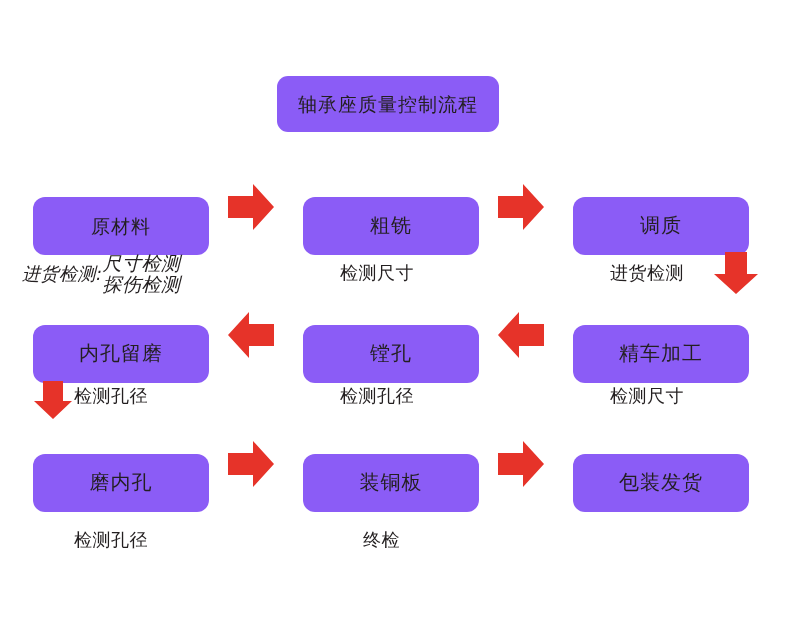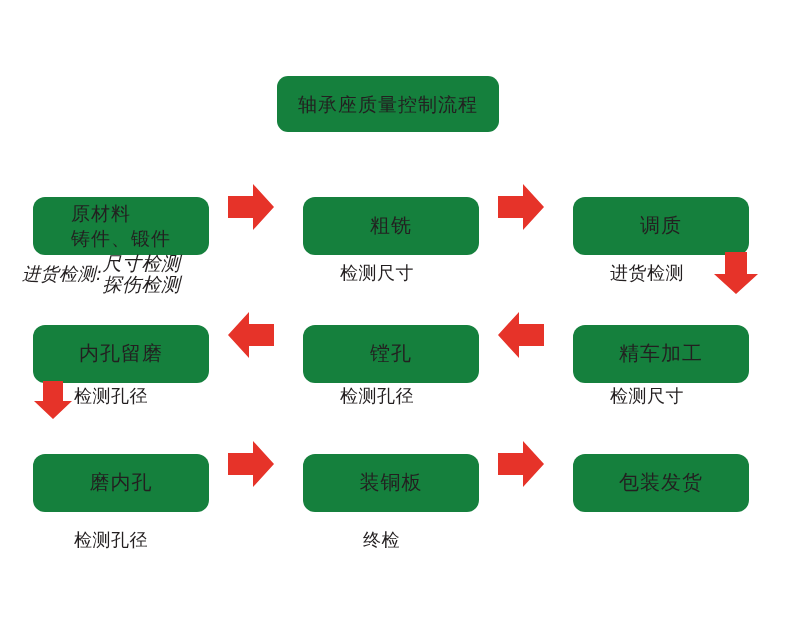--- a/index.html
+++ b/index.html
@@ -21,27 +21,27 @@
     position: absolute;
     left: 0;
     top: 0;
     width: 800px;
     height: 640px;
   }
 
   
   .node {
     position: absolute;
-    background: #15803d;
+    background: #8b5cf6;
     border-radius: 12px;
     box-sizing: border-box;
     display: flex;
     align-items: center;
     justify-content: center;
-    text-align: left;
+    text-align: right;
     color: #231f20;
     line-height: 1.18;
     letter-spacing: 1px;
   }
   .node.title-node {
     width: 222px;
     height: 56px;
     left: 277px;
     top: 76px;
     font-size: 19px;
@@ -110,21 +110,20 @@
 
 <div id="canvas">
 
   <div class="node title-node">
     <span>轴承座质量控制流程</span>
   </div>
 
   <div class="node step two-line col-1 row-1">
     <div>
       <div>原材料</div>
-      <div>铸件、锻件</div>
     </div>
   </div>
 
   <div class="arrow arrow-r1a">
     <svg width="46" height="48" viewBox="0 0 46 48" aria-hidden="true">
       <polygon points="0,13 25,13 25,1 46,24 25,47 25,35 0,35" fill="#E63329"></polygon>
     </svg>
   </div>
 
   <div class="node step col-2 row-1">

